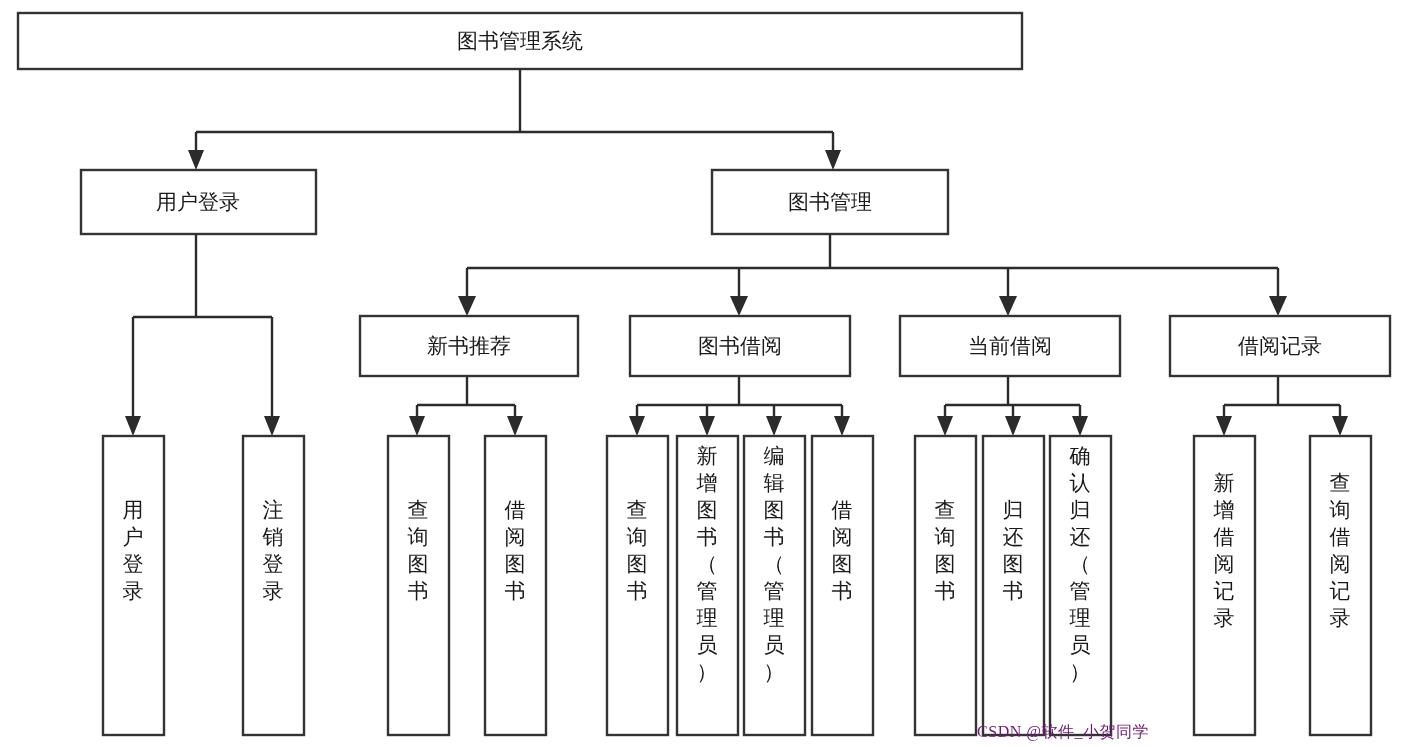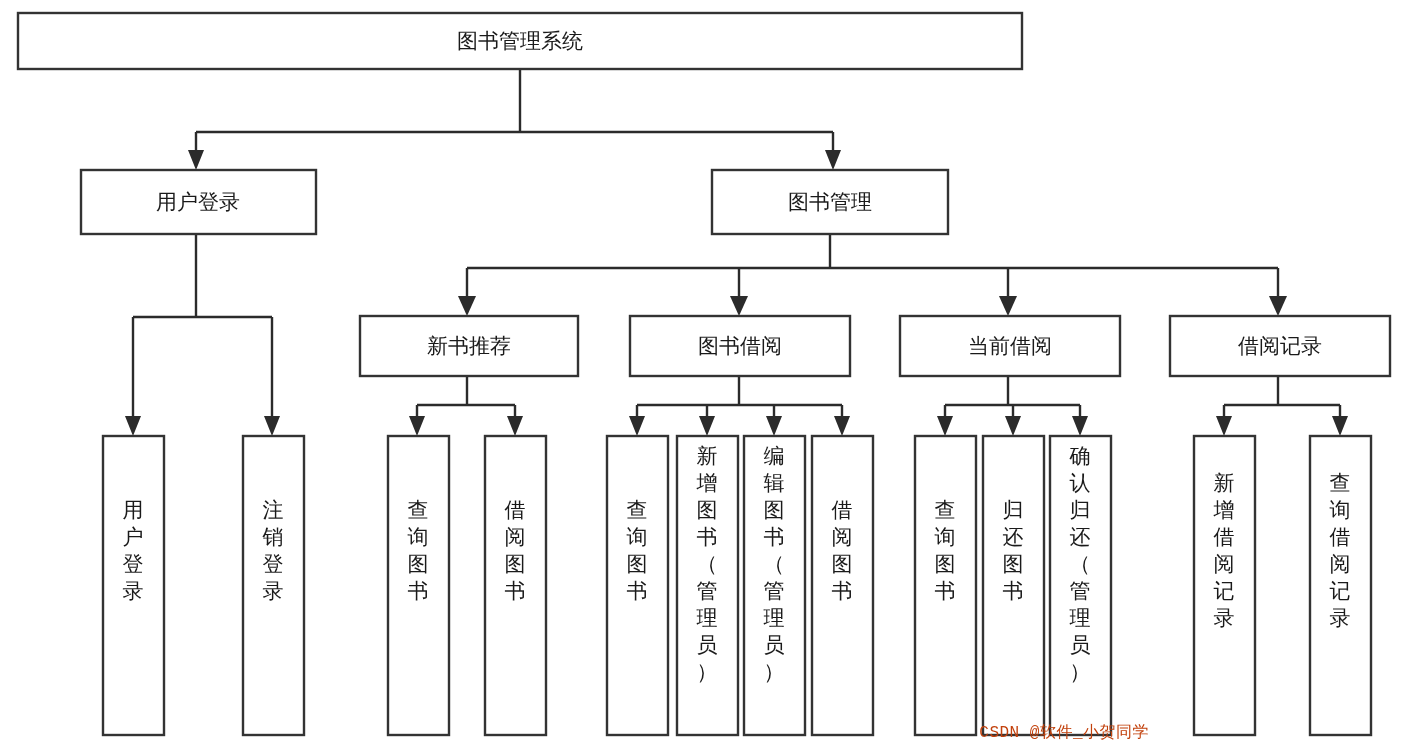--- a/index.html
+++ b/index.html
@@ -54,23 +54,23 @@
   .node-label-v {
     font-family: "Liberation Sans", "DejaVu Sans", sans-serif;
     font-size: 21px;
     fill: #1a1a1a;
     text-anchor: middle;
   }
   .watermark {
     position: absolute;
     right: 8px;
     bottom: 4px;
-    font-family: Liberation Mono, monospace;
+    font-family: Liberation Serif, serif;
     font-size: 16px;
-    color: #c2410c;
+    color: #701a75;
     letter-spacing: 0.5px;
     white-space: nowrap;
     user-select: none;
     text-align: right;
   }
 </style>
 </head>
 <body>
 
 <div id="diagram-root">

